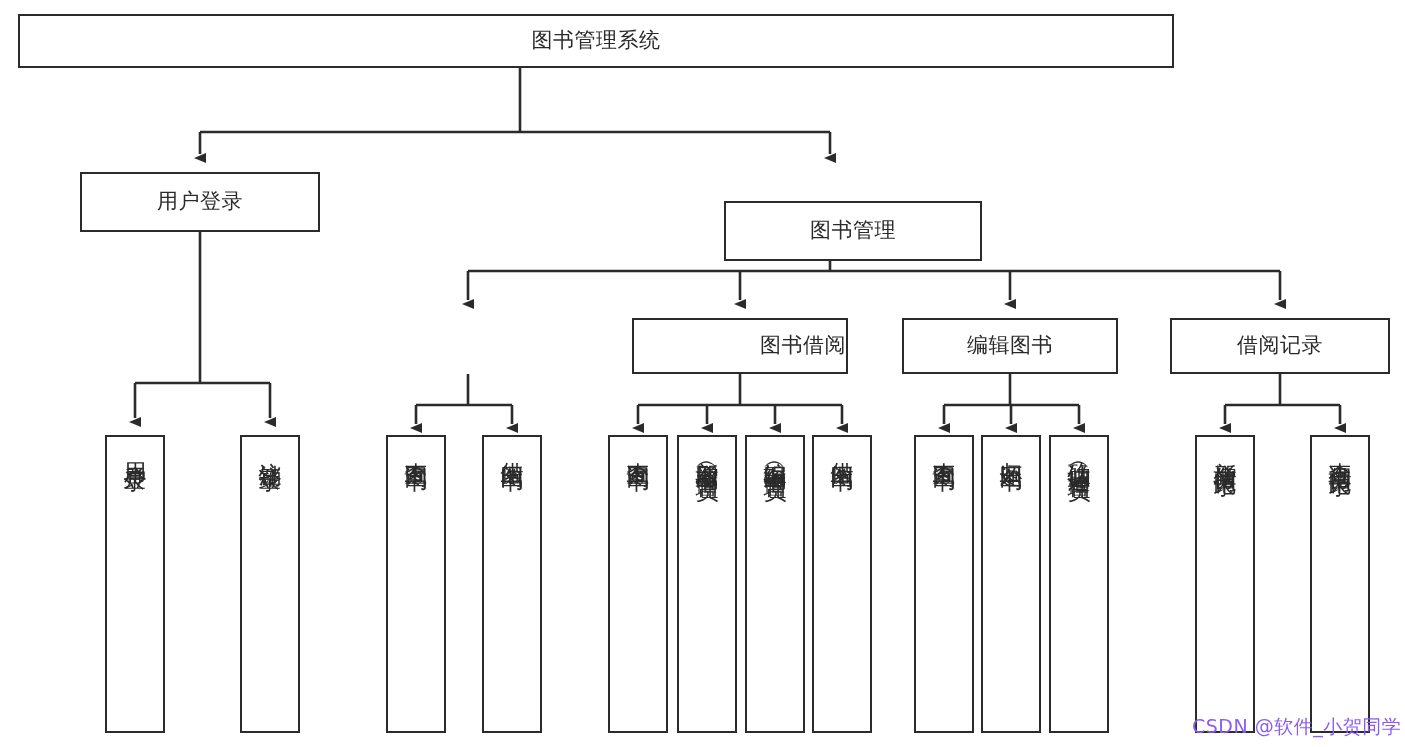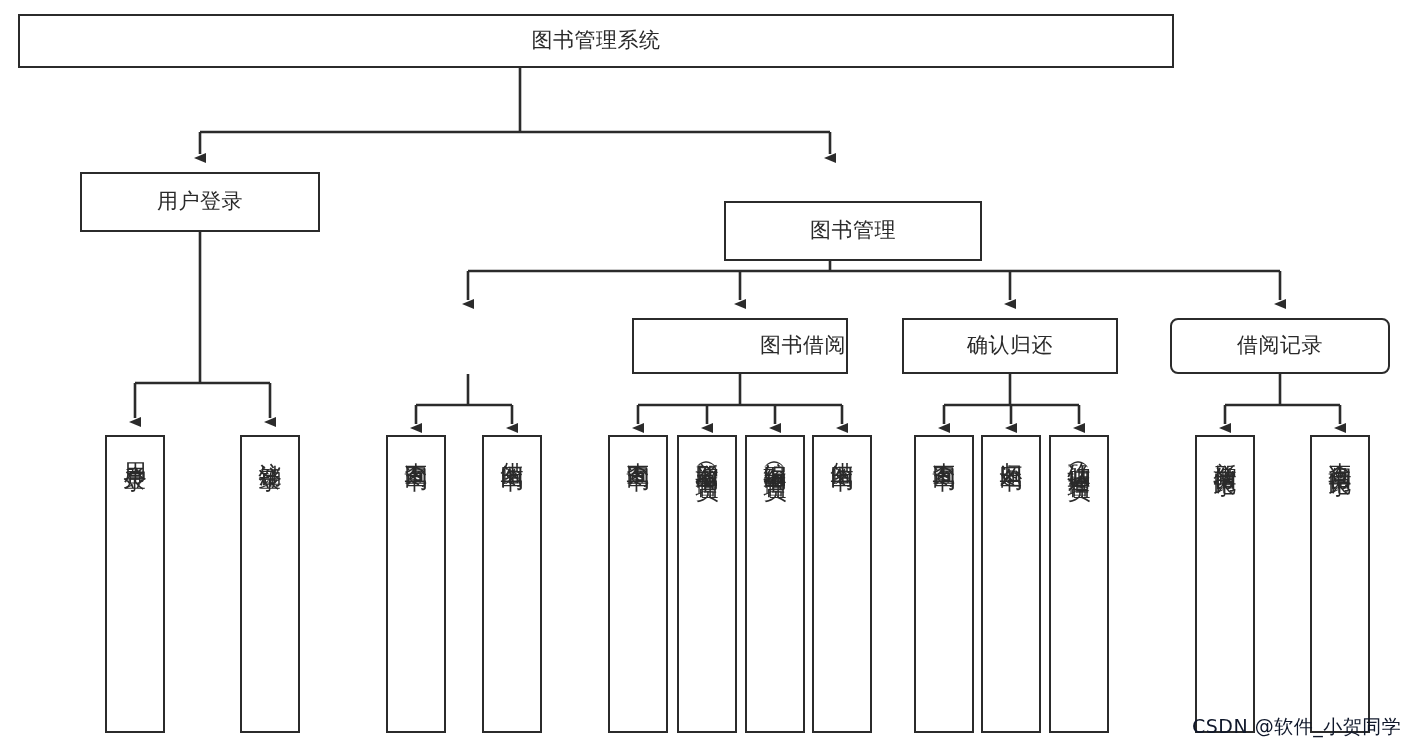--- a/index.html
+++ b/index.html
@@ -53,21 +53,21 @@
   .vert .node-label {
     writing-mode: vertical-rl;
     text-orientation: upright;
     font-size: 23px;
     letter-spacing: 2.5px;
     line-height: 1.0;
     white-space: pre;
   }
   .watermark {
     position: absolute;
-    color: #0f172a;
+    color: #8b5cf6;
     font-size: 19px;
     letter-spacing: 0.5px;
     white-space: nowrap;
     user-select: none;
   }
 </style>
 </head>
 <body>
 
 <div id="diagram-root">
@@ -141,23 +141,23 @@
     <span class="node-label">用户登录</span>
   </div>
   <div class="node-box horiz" style="left:724px; top:172px; width:258px; height:60px;margin-top:29px;">
     <span class="node-label">图书管理</span>
   </div>
 
   <div class="node-box horiz" style="left:632px; top:318px; width:216px; height:56px;justify-content:flex-end;">
     <span class="node-label">图书借阅</span>
   </div>
   <div class="node-box horiz" style="left:902px; top:318px; width:216px; height:56px;">
-    <span class="node-label">确认归还</span>
-  </div>
-  <div class="node-box horiz" style="left:1170px; top:318px; width:220px; height:56px;border-radius:8px;">
+    <span class="node-label">编辑图书</span>
+  </div>
+  <div class="node-box horiz" style="left:1170px; top:318px; width:220px; height:56px;">
     <span class="node-label">借阅记录</span>
   </div>
 
   <div class="node-box vert" style="left:105px; top:435px; width:60px; height:298px;">
     <span class="node-label">用户登录</span>
   </div>
   <div class="node-box vert" style="left:240px; top:435px; width:60px; height:298px;">
     <span class="node-label">注销登录</span>
   </div>
   <div class="node-box vert" style="left:386px; top:435px; width:60px; height:298px;">

